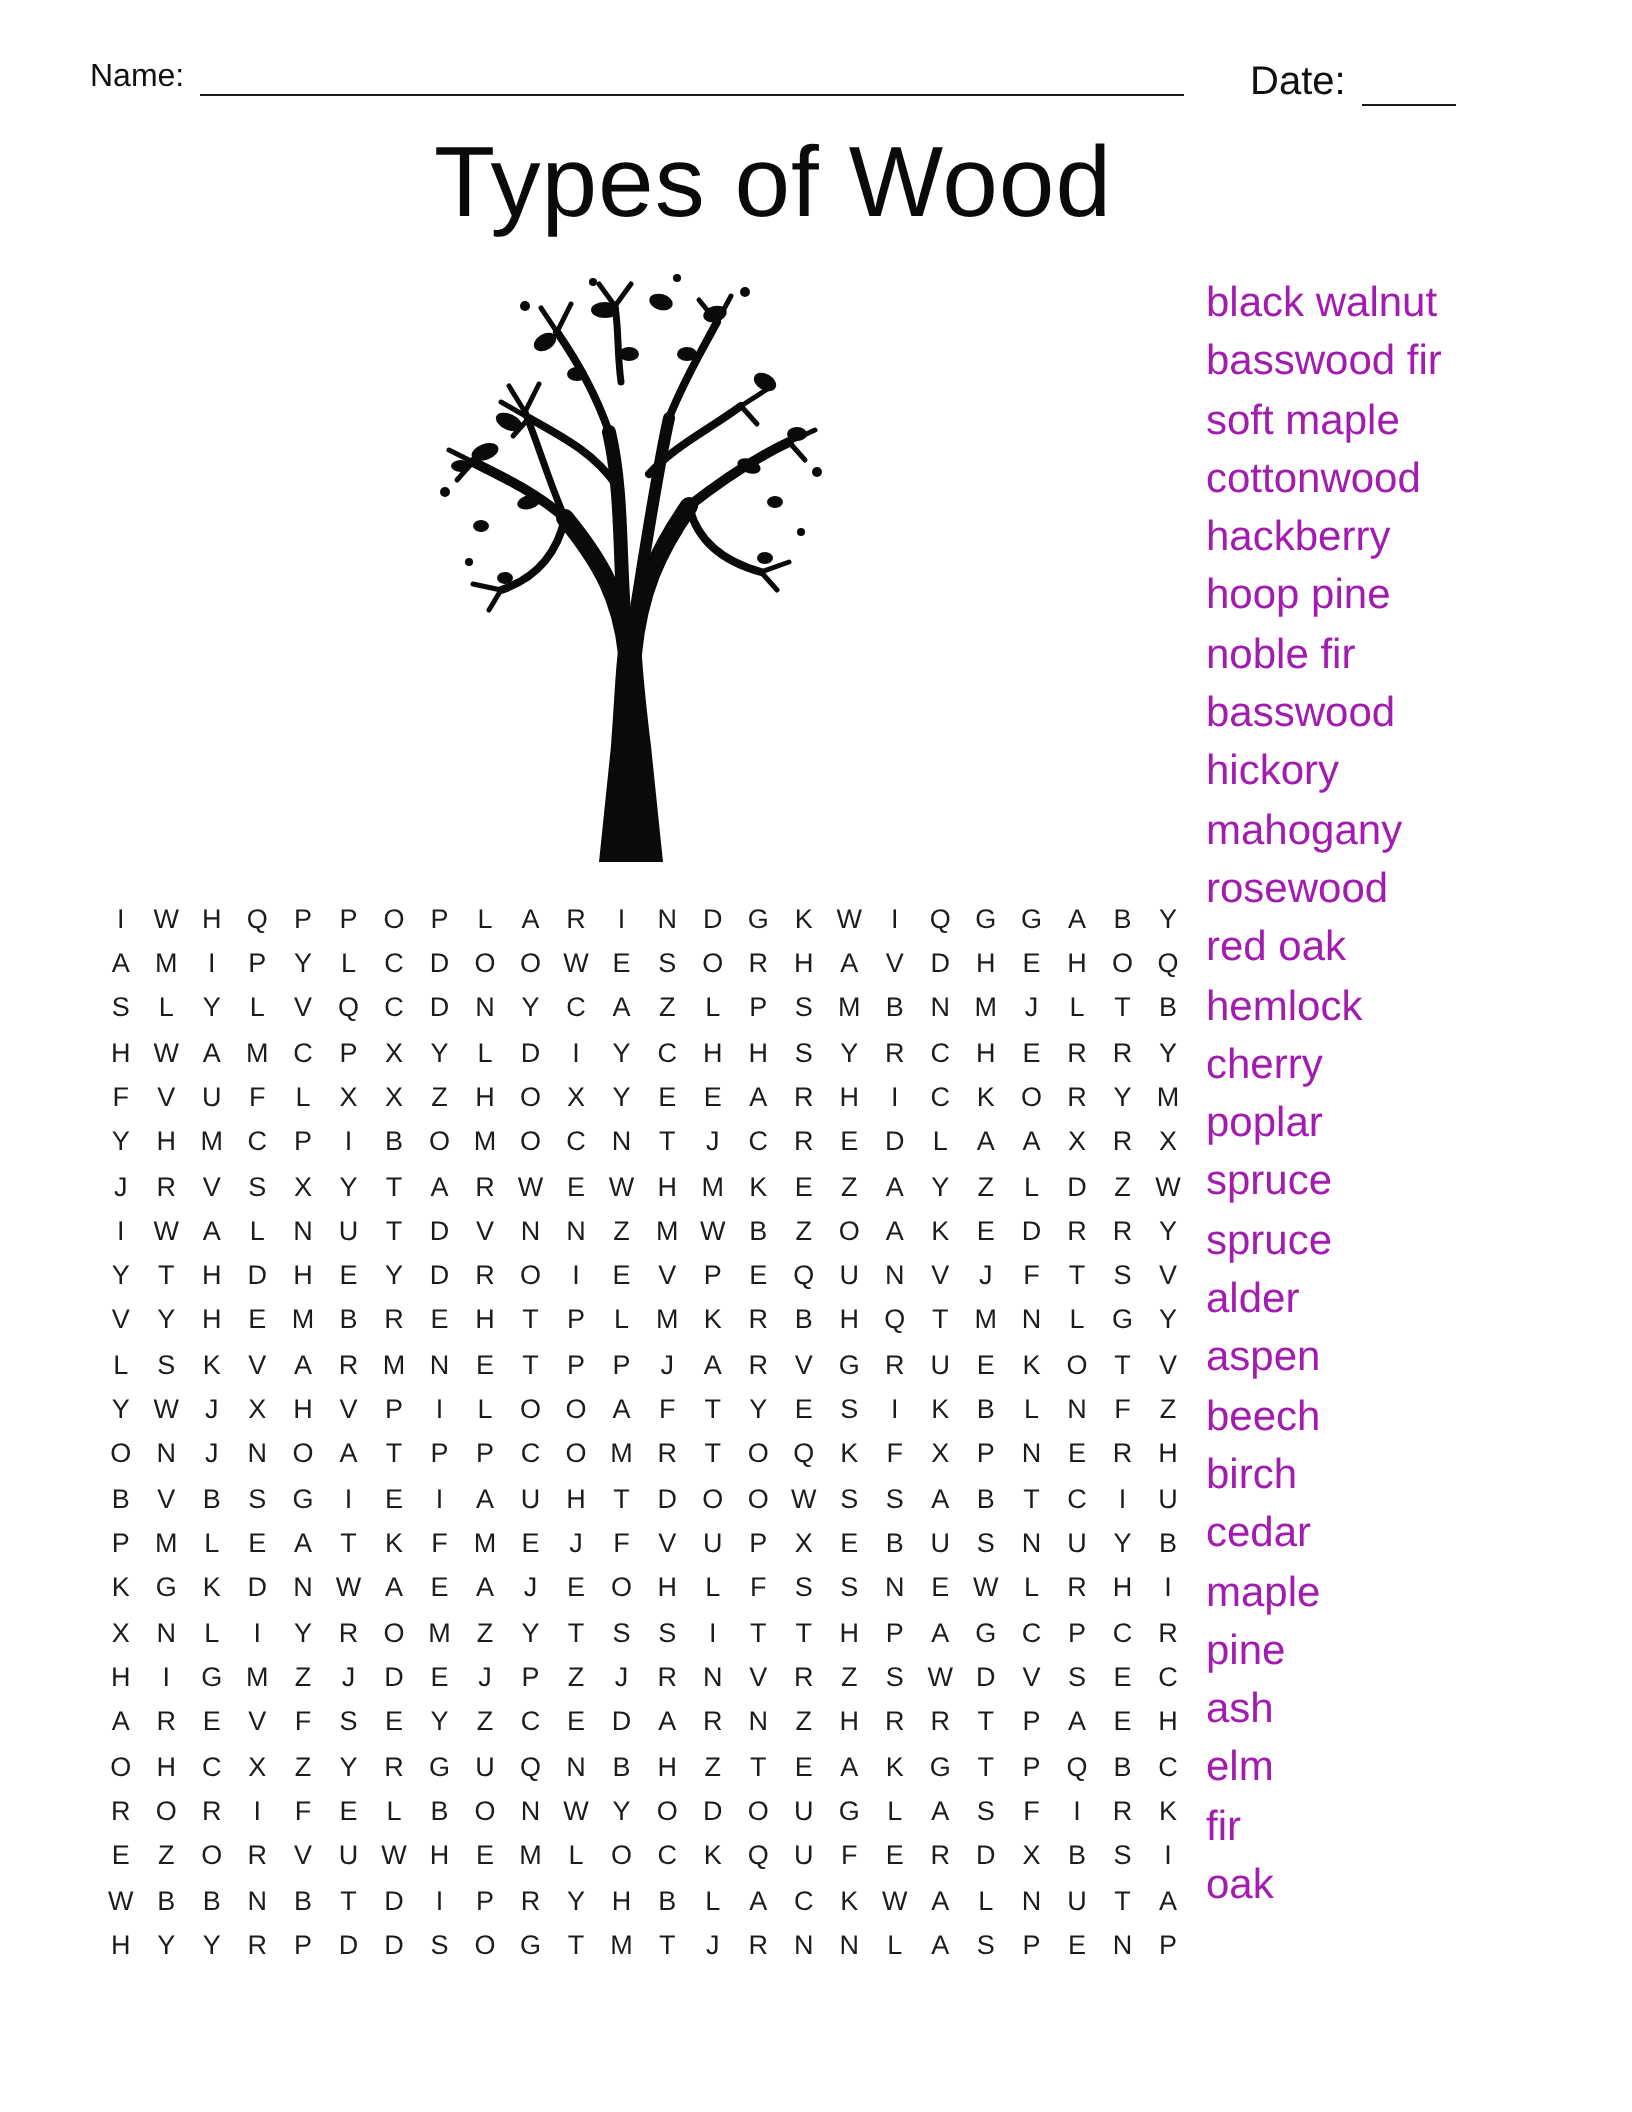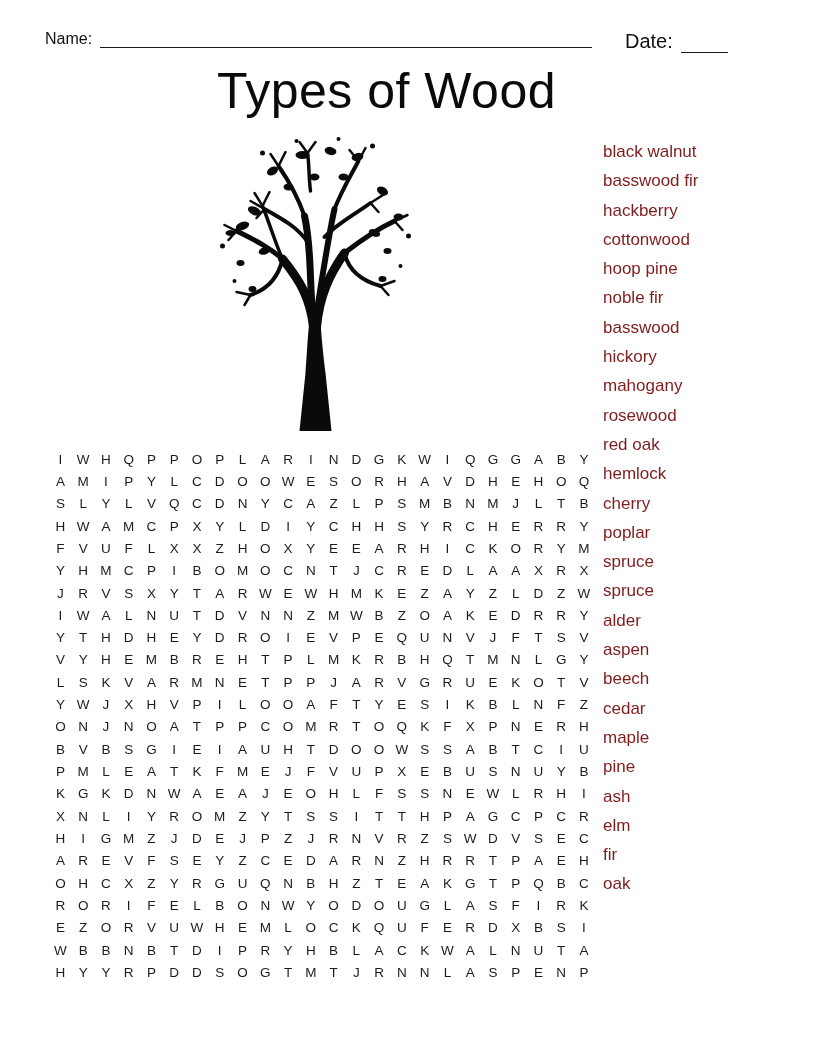--- a/index.html
+++ b/index.html
@@ -37,21 +37,21 @@
     padding-left:45px;
   }
   
   .tree-wrap {
     position:absolute; left:210px; top:103px; width:210px; height:300px;
   }
   .tree-wrap svg { width:100%; height:100%; }
   
   .word-list {
     position:absolute; left:603px; top:109px; width:200px;
-    font-size:17px; line-height:29.3px; color:#7f1d1d;
+    font-size:21px; line-height:29.3px; color:#a21caf;
   }
   
   .letter-grid {
     position:absolute; left:49px; top:420px;
     display:grid;
     grid-template-columns:repeat(24, 22.77px);
     grid-auto-rows:22.32px;
   }
   .cell {
     display:flex; align-items:center; justify-content:center;
@@ -147,37 +147,39 @@
         <circle cx="126" cy="8" r="2"></circle>
         <circle cx="22" cy="150" r="2"></circle>
         <circle cx="188" cy="135" r="2"></circle>
       </g>
     </svg>
   </div>
 
   <div class="word-list">
       <div class="word">black walnut</div>
       <div class="word">basswood fir</div>
+      <div class="word">soft maple</div>
+      <div class="word">cottonwood</div>
       <div class="word">hackberry</div>
-      <div class="word">cottonwood</div>
       <div class="word">hoop pine</div>
       <div class="word">noble fir</div>
       <div class="word">basswood</div>
       <div class="word">hickory</div>
       <div class="word">mahogany</div>
       <div class="word">rosewood</div>
       <div class="word">red oak</div>
       <div class="word">hemlock</div>
       <div class="word">cherry</div>
       <div class="word">poplar</div>
       <div class="word">spruce</div>
       <div class="word">spruce</div>
       <div class="word">alder</div>
       <div class="word">aspen</div>
       <div class="word">beech</div>
+      <div class="word">birch</div>
       <div class="word">cedar</div>
       <div class="word">maple</div>
       <div class="word">pine</div>
       <div class="word">ash</div>
       <div class="word">elm</div>
       <div class="word">fir</div>
       <div class="word">oak</div>
     </div>
 
   <div class="letter-grid">

